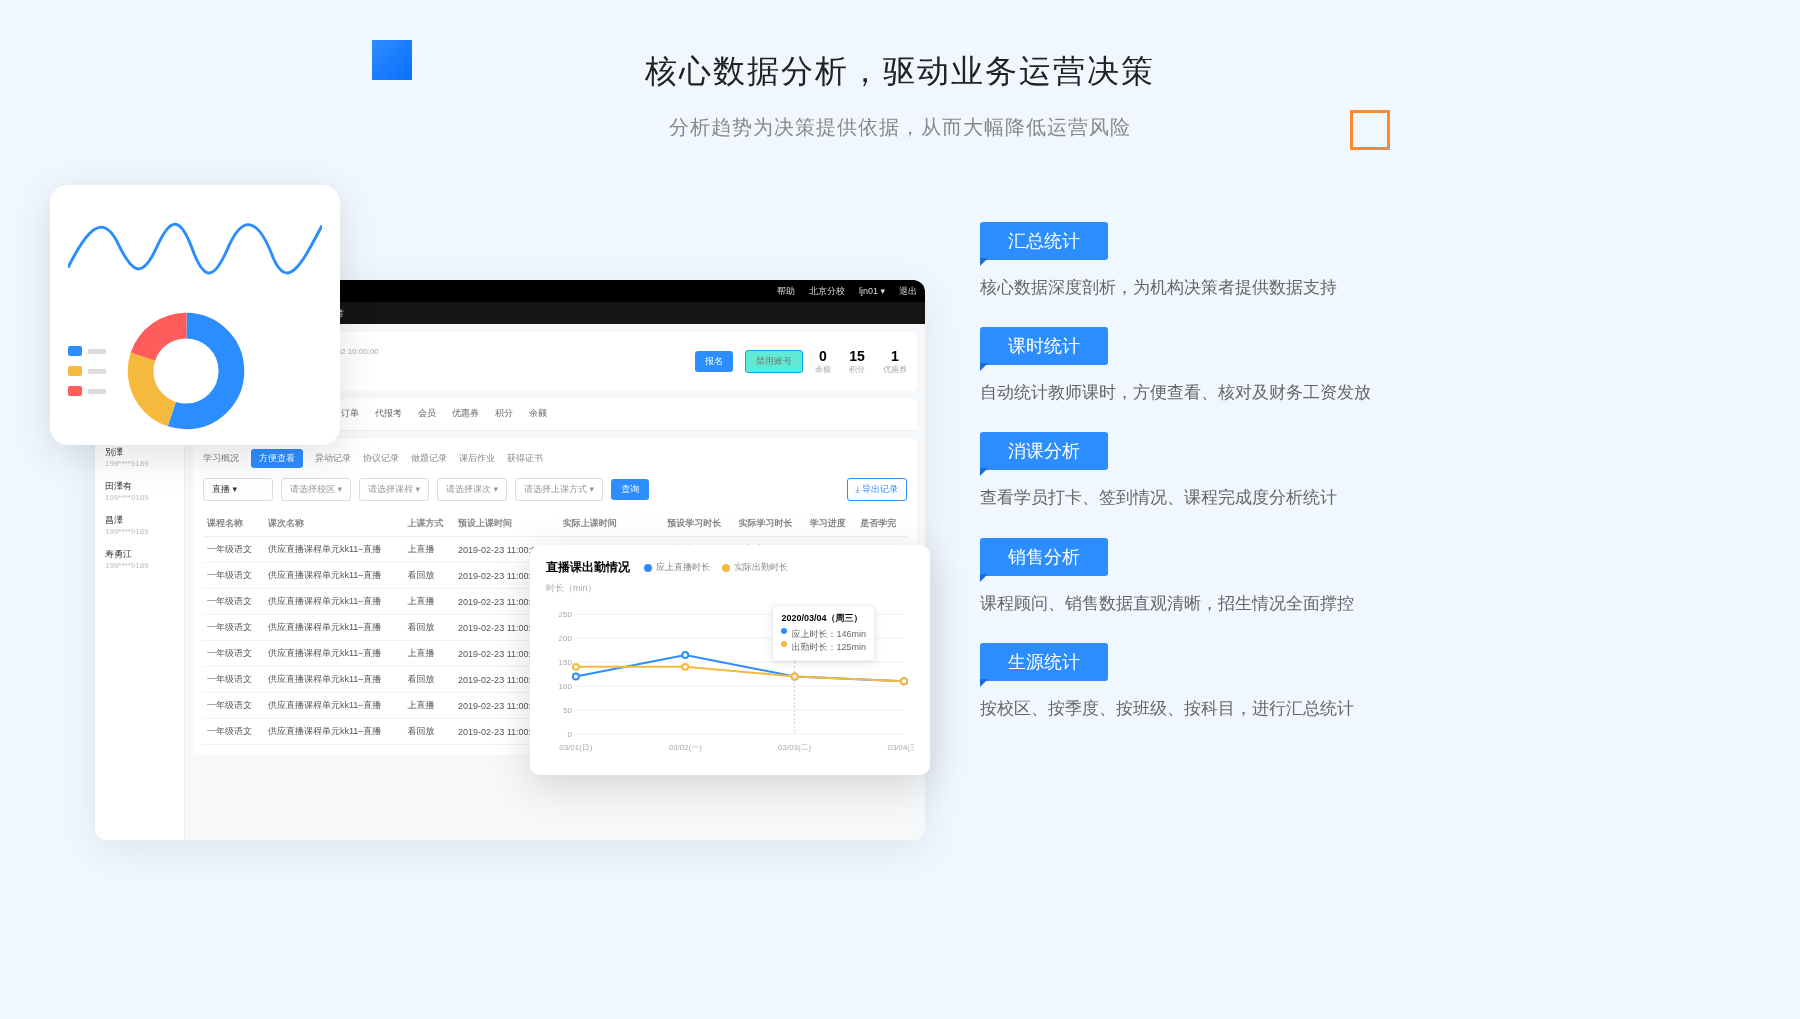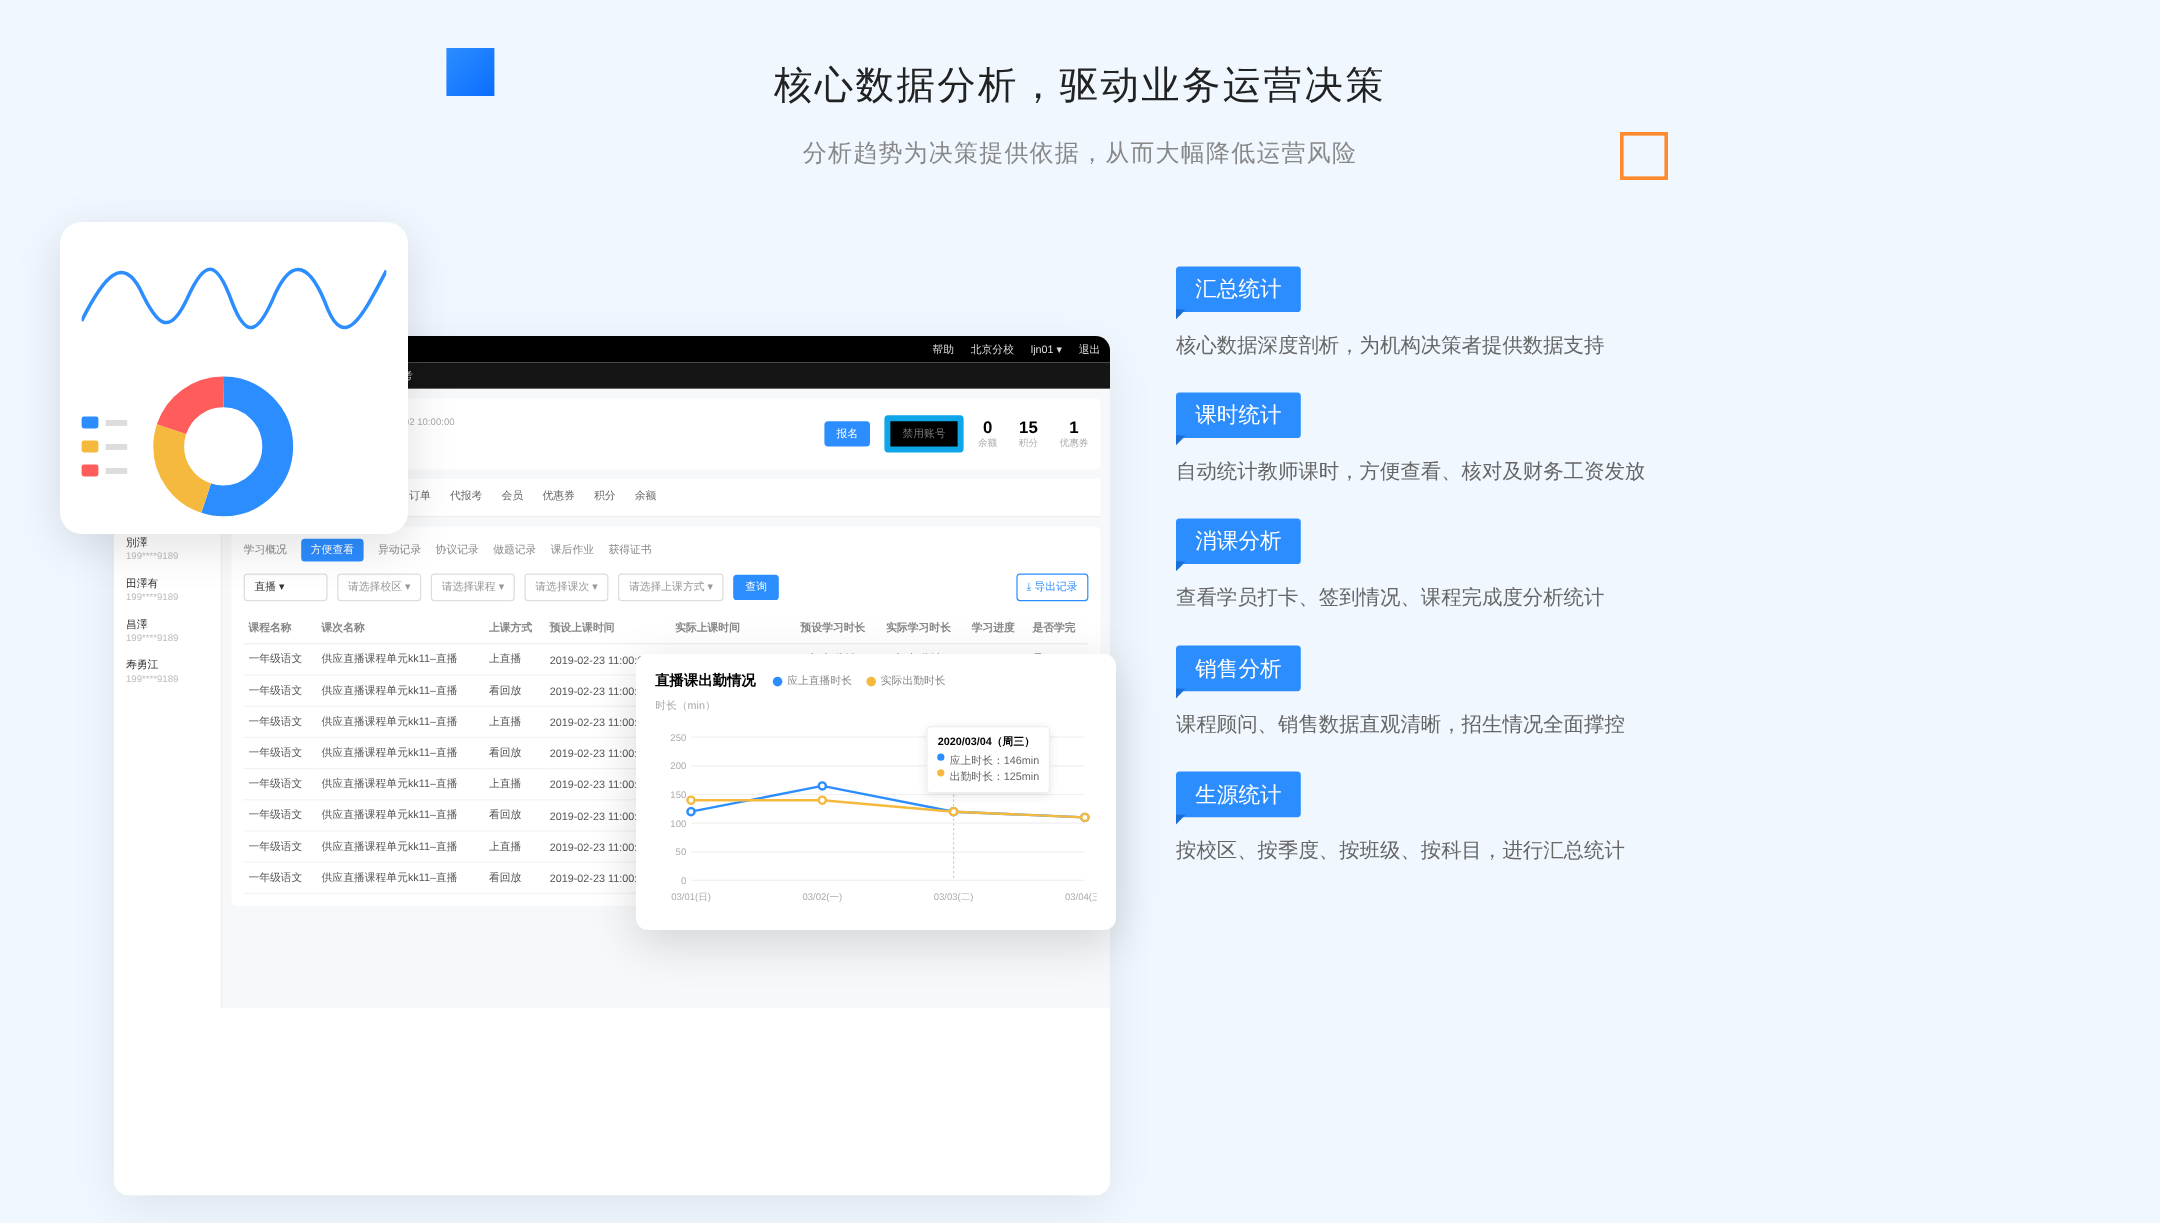--- a/index.html
+++ b/index.html
@@ -3,37 +3,37 @@
 <meta charset="utf-8">
 <style>
 *{margin:0;padding:0;box-sizing:border-box;}
 body{font-family:-apple-system,"PingFang SC","Microsoft YaHei",sans-serif;background:#f0f7ff;width:1800px;height:1019px;position:relative;overflow:hidden;}
 .page{width:1800px;height:1019px;position:relative;}
 .hero{position:absolute;top:50px;left:0;right:0;text-align:center;}
 .hero .decor-blue{position:absolute;top:-10px;left:372px;width:40px;height:40px;background:linear-gradient(135deg,#2c8dff,#0a6eff);z-index:0;}
 .hero .decor-orange{position:absolute;top:60px;right:410px;width:40px;height:40px;border:3px solid #ff8a2b;z-index:0;}
 .hero h1{font-size:32px;font-weight:400;color:#222;letter-spacing:2px;position:relative;z-index:1;}
 .hero p{margin-top:20px;font-size:20px;color:#888;letter-spacing:1px;}
-.app-window{position:absolute;top:280px;left:95px;width:830px;height:716px;background:#fff;border-radius:12px;box-shadow:0 10px 40px rgba(0,0,0,.08);overflow:hidden;font-size:10px;}
+.app-window{position:absolute;top:280px;left:95px;width:830px;height:560px;background:#fff;border-radius:12px;box-shadow:0 10px 40px rgba(0,0,0,.08);overflow:hidden;font-size:10px;}
 .app-top{background:#000;color:#ccc;height:22px;display:flex;align-items:center;padding:0 8px;gap:14px;}
 .app-top .nav-item{font-size:9px;color:#ddd;}
 .app-top .spacer{flex:1;}
 .app-sub{background:#151515;color:#ccc;height:22px;display:flex;align-items:center;padding:0 8px 0 90px;gap:14px;font-size:9px;}
 .side{position:absolute;top:44px;left:0;width:90px;height:516px;background:#fff;border-right:1px solid #eee;padding:12px 6px;}
 .side .avatar{width:28px;height:28px;border-radius:50%;background:#ddd;margin:0 auto 8px;}
 .side .p{font-size:9px;color:#333;padding:6px 4px;}
 .side .p.active{background:#eef5ff;border-left:2px solid #2c8dff;}
 .side .p .sub{color:#bbb;font-size:8px;}
 .main{position:absolute;top:44px;left:90px;right:0;height:516px;background:#f7f8fa;}
 .card-top{background:#fff;margin:8px;padding:10px;border-radius:4px;display:flex;align-items:center;gap:12px;}
 .student-info{flex:1;}
 .student-info .nm{font-size:12px;font-weight:600;}
 .student-info .meta{color:#aaa;font-size:8px;}
 .btn-blue{background:#2c8dff;color:#fff;padding:4px 10px;border-radius:3px;font-size:9px;border:none;}
-.btn-outline{border:5px solid #0ea5e9;color:#777;padding:4px 10px;border-radius:3px;font-size:9px;background:#000000;}
+.btn-outline{border:1px solid #0ea5e9;color:#777;padding:4px 10px;border-radius:3px;font-size:9px;background:#5eead4;}
 .stats{display:flex;gap:18px;}
 .stats .s{text-align:center;}
 .stats .s .v{font-size:14px;font-weight:600;}
 .stats .s .l{font-size:8px;color:#aaa;}
 .tabs{background:#fff;margin:0 8px;padding:0 10px;display:flex;gap:16px;font-size:9px;color:#666;border-bottom:1px solid #eee;}
 .tabs .t{padding:8px 0;}
 .tabs .t.active{color:#2c8dff;border-bottom:2px solid #2c8dff;}
 .card-body{background:#fff;margin:8px;padding:10px;border-radius:4px;}
 .subnav{display:flex;gap:12px;font-size:9px;color:#888;align-items:center;margin-bottom:10px;}
 .subnav .chip{background:#2c8dff;color:#fff;padding:3px 8px;border-radius:3px;}
@@ -55,21 +55,21 @@
 .popup-chart .hdr{display:flex;align-items:center;gap:14px;margin-bottom:6px;}
 .popup-chart .title{font-weight:600;font-size:12px;}
 .popup-chart .lg{display:flex;align-items:center;gap:4px;color:#888;font-size:9px;}
 .popup-chart .dot{width:8px;height:8px;border-radius:50%;}
 .popup-chart svg{width:100%;height:160px;}
 .tooltip{position:absolute;top:60px;right:55px;background:#fff;border:1px solid #eee;border-radius:4px;padding:6px 8px;font-size:9px;box-shadow:0 2px 8px rgba(0,0,0,.1);}
 .tooltip .tt-h{font-weight:600;margin-bottom:3px;}
 .tooltip .tt-r{display:flex;align-items:flex-start;gap:4px;color:#666;}
 .features{position:absolute;top:222px;left:980px;width:640px;}
 .feat{margin-bottom:26px;}
-.feat .tag{display:inline-block;background:#2c8dff;color:#fff;padding:7px 16px;font-size:18px;border-radius:3px 3px 3px 0;position:relative;}
+.feat .tag{display:inline-block;background:#2c8dff;color:#fff;padding:7px 28px;font-size:18px;border-radius:3px 3px 3px 0;position:relative;}
 .feat .tag::after{content:"";position:absolute;left:0;bottom:-6px;border:4px solid transparent;border-top-color:#1a6fd6;border-left-color:#1a6fd6;}
 .feat .desc{margin-top:14px;font-size:17px;color:#666;line-height:1.6;}
 </style>
 </head>
 <body>
 
 <div class="page">
   <div class="hero">
     <div class="decor-blue"></div>
     <div class="decor-orange"></div>

